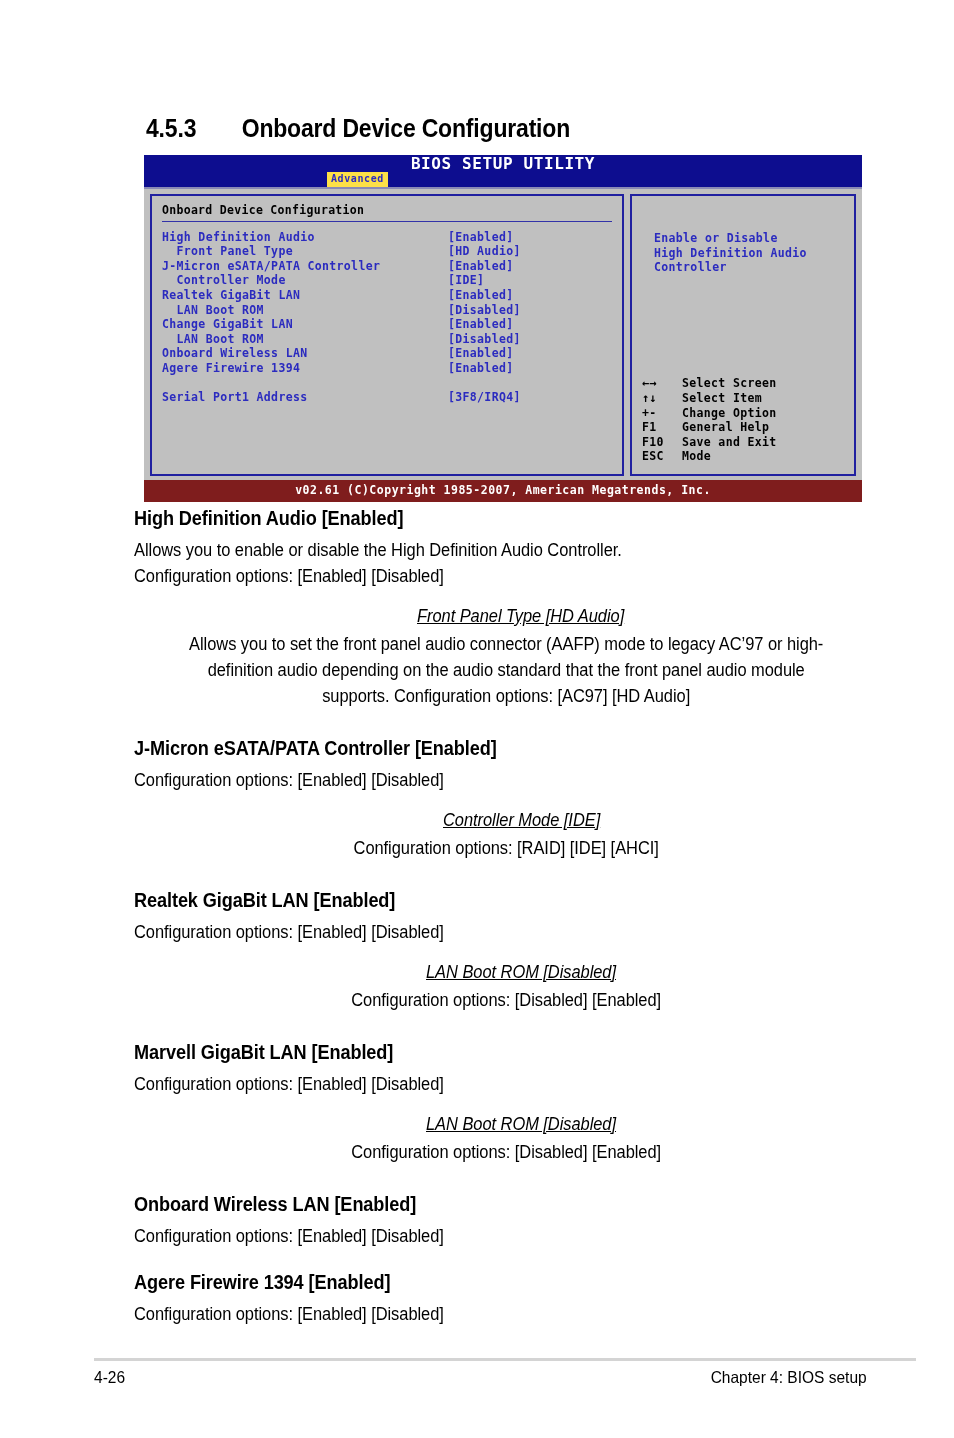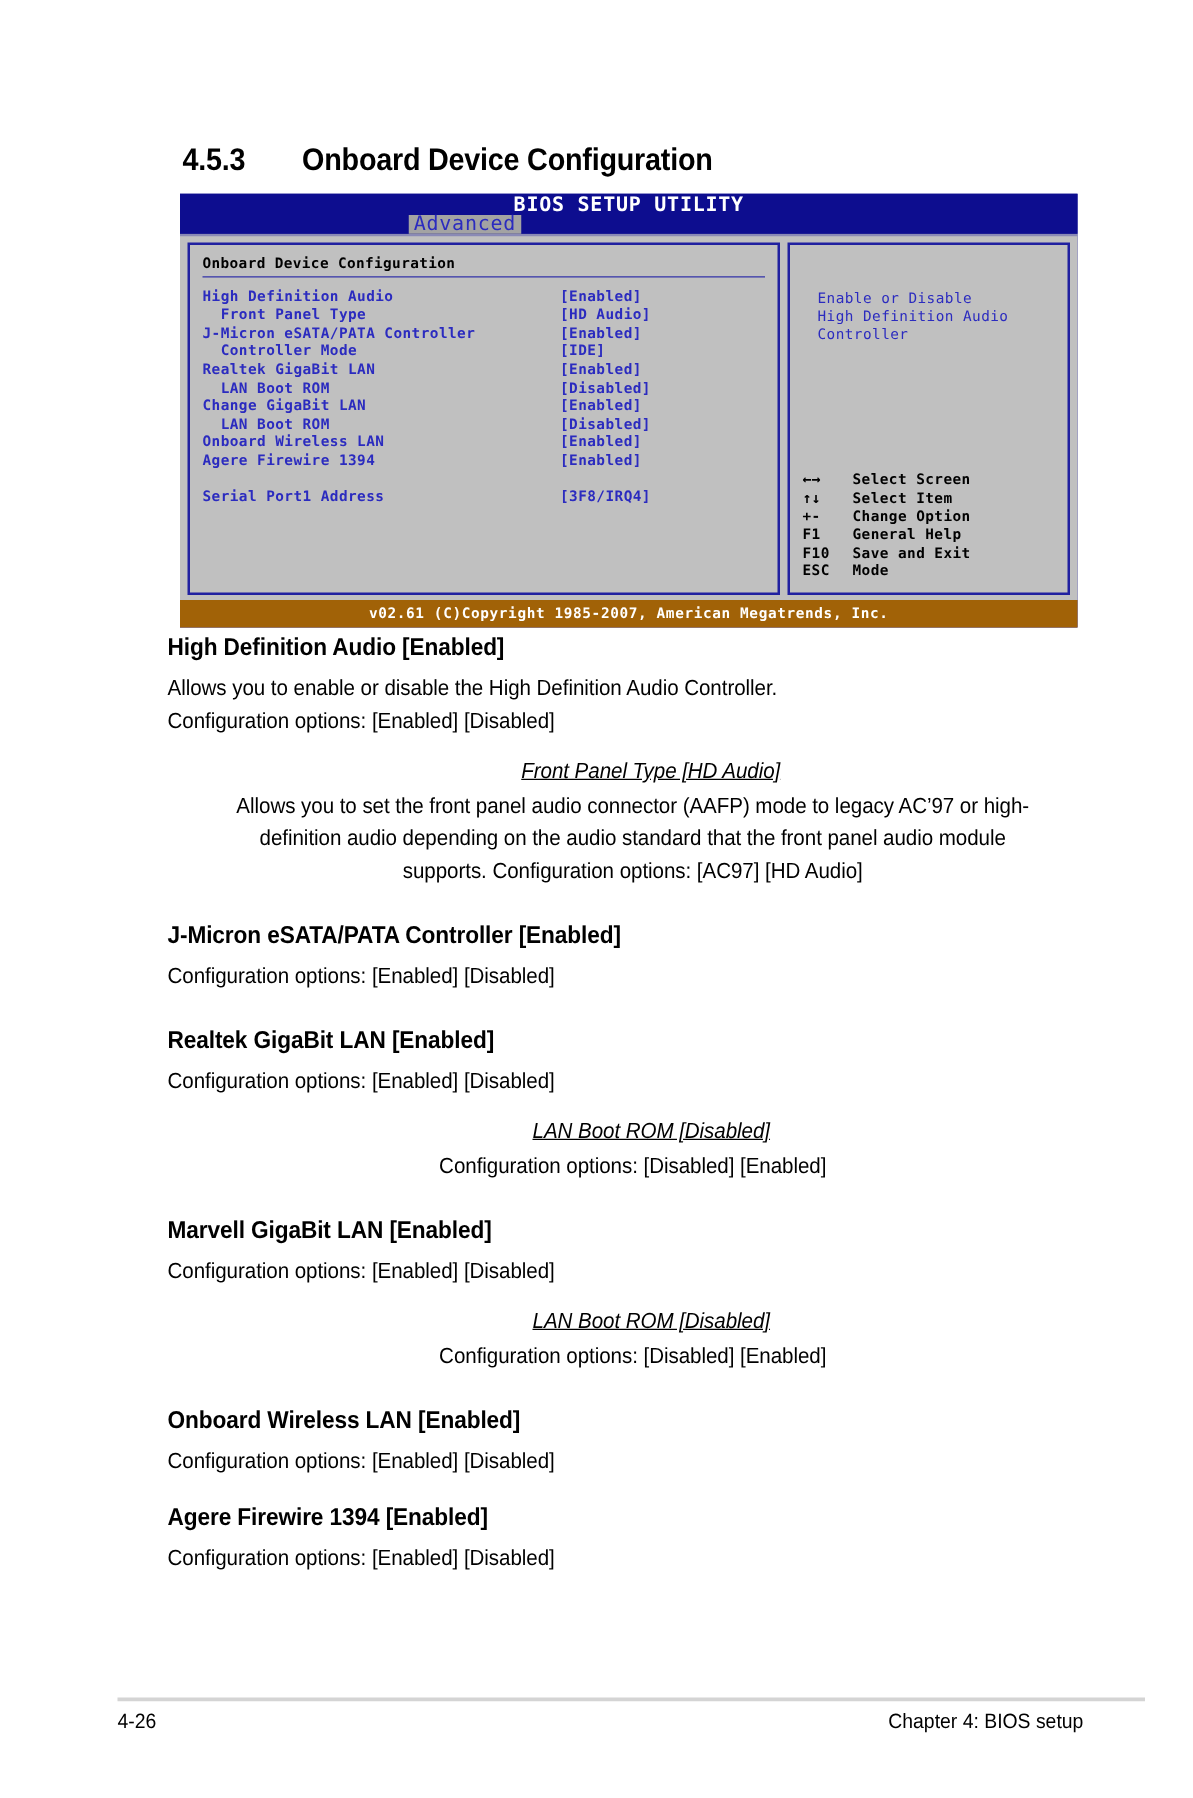--- a/index.html
+++ b/index.html
@@ -66,26 +66,26 @@
     text-align: center;
     color: #ffffff;
     font-weight: bold;
     letter-spacing: 0.6px;
     font-size: 16px;
   }
   .bios-tab {
     position: absolute;
     left: 183px;
     top: 17px;
-    background: #a3a3a3;
+    background: #fde047;
     color: #2b2bbf;
-    font-weight: normal;
+    font-weight: bold;
     padding: 0 4px 1px 4px;
     letter-spacing: 0.6px;
-    font-size: 16px;
+    font-size: 10px;
     line-height: 14px;
   }
 
   .bios-body {
     background: #c0c0c0;
     padding: 5px 6px 4px 6px;
     display: flex;
     gap: 6px;
     border-top: 2px solid #8a8ab5;
   }
@@ -124,21 +124,21 @@
     font-size: 11.5px;
     letter-spacing: 0.35px;
     height: 14.6px;
   }
   .opt-row.spacer { height: 14.6px; }
   .opt-label { width: 286px; flex: 0 0 286px; white-space: pre; }
   .opt-value { white-space: pre; }
 
   .help-text {
     color: #2b2bbf;
-    font-weight: normal;
+    font-weight: bold;
     font-size: 11.5px;
     letter-spacing: 0.35px;
     margin-top: 28px;
     margin-left: 12px;
     white-space: pre-line;
     line-height: 14.6px;
   }
   .legend {
     position: absolute;
     left: 10px;
@@ -148,21 +148,21 @@
     font-weight: bold;
     font-size: 11.5px;
     letter-spacing: 0.35px;
   }
   .legend-row { display: flex; height: 14.6px; line-height: 14.6px; }
   .legend-key { width: 40px; flex: 0 0 40px; white-space: pre; }
   .legend-key.glyph { font-size: 12px; letter-spacing: 0px; }
   .legend-desc { white-space: pre; }
 
   .bios-footer {
-    background: #a16207;
+    background: #7f1d1d;
     color: #ffffff;
     text-align: center;
     font-weight: bold;
     font-size: 11.5px;
     letter-spacing: 0.5px;
     padding: 3px 0 4px 0;
   }
 
   
   .prose {
@@ -358,20 +358,24 @@
         <span class="sub-head">Front Panel Type [HD Audio]</span>
         <p class="sub-body">Allows you to set the front panel audio connector (AAFP) mode to legacy AC’97 or high-definition audio depending on the audio standard that the front panel audio module supports. Configuration options: [AC97] [HD Audio]</p>
       </div>
     </div>
 
     <div class="gap-lg"></div>
 
     <div class="blk">
       <h3 class="item-head">J-Micron eSATA/PATA Controller [Enabled]</h3>
       <p class="item-body" style="white-space: pre-line;">Configuration options: [Enabled] [Disabled]</p>
+      <div class="sub">
+        <span class="sub-head">Controller Mode [IDE]</span>
+        <p class="sub-body">Configuration options: [RAID] [IDE] [AHCI]</p>
+      </div>
     </div>
 
     <div class="gap-lg"></div>
 
     <div class="blk">
       <h3 class="item-head">Realtek GigaBit LAN [Enabled]</h3>
       <p class="item-body" style="white-space: pre-line;">Configuration options: [Enabled] [Disabled]</p>
       <div class="sub">
         <span class="sub-head">LAN Boot ROM [Disabled]</span>
         <p class="sub-body">Configuration options: [Disabled] [Enabled]</p>

